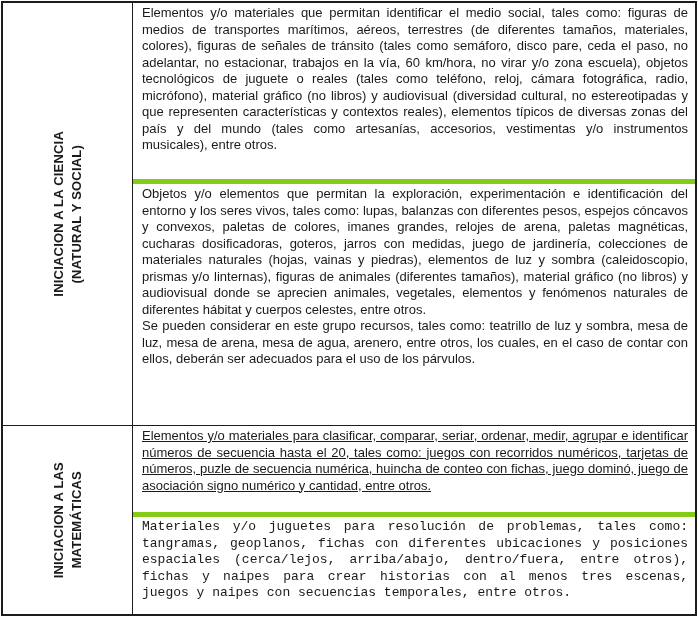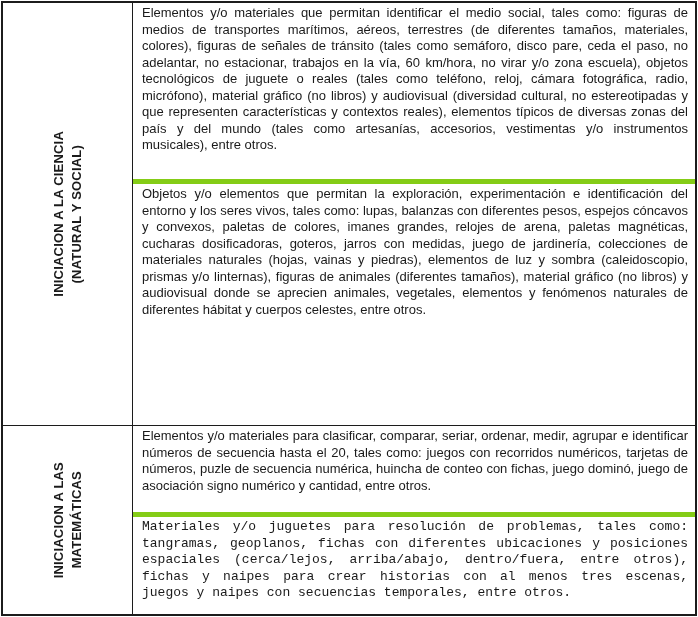--- a/index.html
+++ b/index.html
@@ -57,40 +57,41 @@
     line-height: 16.5px;
     text-align: justify;
     overflow: hidden;
   }
   .cell + .cell { border-top: 5px solid #84cc16; }
   .cell p { margin: 0; }
 
   .c-s0c0 { height: 176px; flex: 0 0 auto; }
   .c-s0c1 { flex: 1 1 auto; }
   .c-s1c0 { height: 19px; flex: 0 0 auto; padding-top: 0; padding-bottom: 0; text-align: left; }
-  .c-s1c1 { height: 86px; flex: 0 0 auto; }
+  .c-s1c1 { height: 86px; flex: 0 0 auto; text-decoration: underline; }
   .c-s1c2 { flex: 1 1 auto; font-family: Liberation Mono, monospace; }
 </style>
 </head>
 <body>
 
 <div class="page">
   <div class="tbl">
 
     <section class="section sec-ciencia">
       <div class="hdr">
         <span class="vline">INICIACION A LA CIENCIA</span>
         <span class="vline">(NATURAL Y SOCIAL)</span>
       </div>
       <div class="cells">
         <div class="cell c-s0c0">
           <p>Elementos y/o materiales que permitan identificar el medio social, tales como: figuras de medios de transportes marítimos, aéreos, terrestres (de diferentes tamaños, materiales, colores), figuras de señales de tránsito (tales como semáforo, disco pare, ceda el paso, no adelantar, no estacionar, trabajos en la vía, 60 km/hora, no virar y/o zona escuela), objetos tecnológicos de juguete o reales (tales como teléfono, reloj, cámara fotográfica, radio, micrófono), material gráfico (no libros) y audiovisual (diversidad cultural, no estereotipadas y que representen características y contextos reales), elementos típicos de diversas zonas del país y del mundo (tales como artesanías, accesorios, vestimentas y/o instrumentos musicales), entre otros.</p>
         </div>
         <div class="cell c-s0c1">
           <p>Objetos y/o elementos que permitan la exploración, experimentación e identificación del entorno y los seres vivos, tales como: lupas, balanzas con diferentes pesos, espejos cóncavos y convexos, paletas de colores, imanes grandes, relojes de arena, paletas magnéticas, cucharas dosificadoras, goteros, jarros con medidas, juego de jardinería, colecciones de materiales naturales (hojas, vainas y piedras), elementos de luz y sombra (caleidoscopio, prismas y/o linternas), figuras de animales (diferentes tamaños), material gráfico (no libros) y audiovisual donde se aprecien animales, vegetales, elementos y fenómenos naturales de diferentes hábitat y cuerpos celestes, entre otros.</p>
+          <p>Se pueden considerar en este grupo recursos, tales como: teatrillo de luz y sombra, mesa de luz, mesa de arena, mesa de agua, arenero, entre otros, los cuales, en el caso de contar con ellos, deberán ser adecuados para el uso de los párvulos.</p>
         </div>
       </div>
     </section>
 
     <section class="section sec-mat">
       <div class="hdr">
         <span class="vline">INICIACION A LAS</span>
         <span class="vline">MATEMÁTICAS</span>
       </div>
       <div class="cells">

